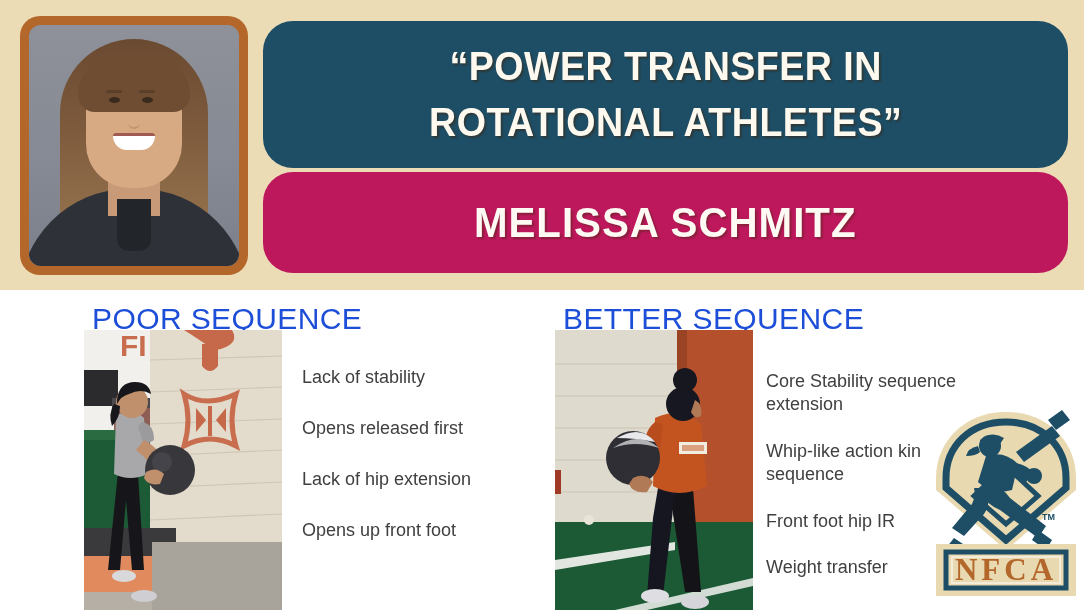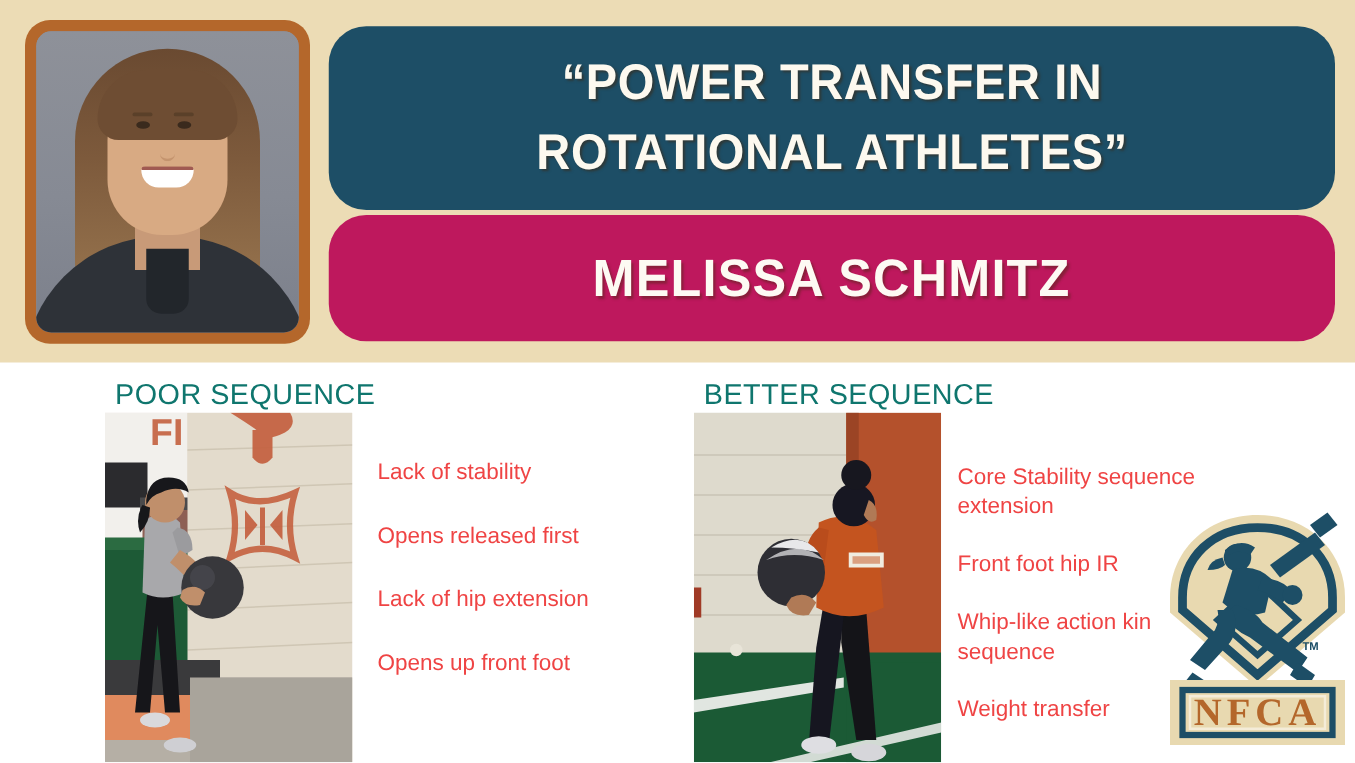--- a/index.html
+++ b/index.html
@@ -155,42 +155,42 @@
     letter-spacing: 1px;
     text-transform: uppercase;
     transform: scaleX(0.96);
     text-shadow: 2px 2px 2px rgba(70,40,15,0.45);
   }
 
   
   .section-heading {
     position:absolute;
     font-family:"Liberation Sans", sans-serif;
-    font-size: 23px;
-    color:#0f766e;
+    font-size: 30px;
+    color:#1d4ed8;
     letter-spacing: 0.4px;
     white-space: nowrap;
   }
   #heading-poor   { left: 92px;  top: 302px; }
   #heading-better { left: 563px; top: 302px; }
 
   .action-photo {
     position:absolute;
     top: 330px;
     width: 198px;
     height: 280px;
     overflow: hidden;
   }
   #photo-poor   { left: 84px; }
   #photo-better { left: 555px; }
 
   .bullet-list {
     position:absolute;
     font-family:"Liberation Sans", sans-serif;
-    color:#ef4444;
+    color:#404040;
   }
   #bullets-poor   { left: 302px; top: 366px; width: 215px; font-size: 18px; }
   #bullets-better { left: 766px; top: 370px; width: 205px; font-size: 18px; }
 
   #bullets-poor .bullet   { margin-bottom: 28px; line-height: 1.28; }
   #bullets-better .bullet { margin-bottom: 23px; line-height: 1.30; }
   .bullet:last-child { margin-bottom: 0; }
 
   
   .nfca-logo {
@@ -373,25 +373,25 @@
         <path d="M78 148 q12 -6 20 4 l-6 10 q-14 2 -18 -8 z" fill="#b07a56"></path>
 
         <ellipse cx="100" cy="266" rx="14" ry="7" fill="#dedee2"></ellipse>
         <ellipse cx="140" cy="272" rx="14" ry="7" fill="#d6d6da"></ellipse>
       </g>
     </svg>
   </div>
 
   <div class="bullet-list" id="bullets-better">
     <div class="bullet">Core Stability sequence extension</div>
-    <div class="bullet">Front foot hip IR</div>
     <div class="bullet">
       <span>Whip-like action kin</span><br>
       <span>sequence</span>
     </div>
+    <div class="bullet">Front foot hip IR</div>
     <div class="bullet">Weight transfer</div>
   </div>
 
   <div class="nfca-logo">
     <svg viewBox="0 0 152 200" width="152" height="200">
 
       <path d="M76 8 C118 8 146 38 146 74 L146 86 L76 146 L6 86 L6 74 C6 38 34 8 76 8 Z" fill="#e8d9b0"></path>
 
       <path d="M76 18 C112 18 136 42 136 74 L136 84 L76 136 L16 84 L16 74 C16 42 40 18 76 18 Z" fill="none" stroke="#1d4e66" stroke-width="7"></path>
 

